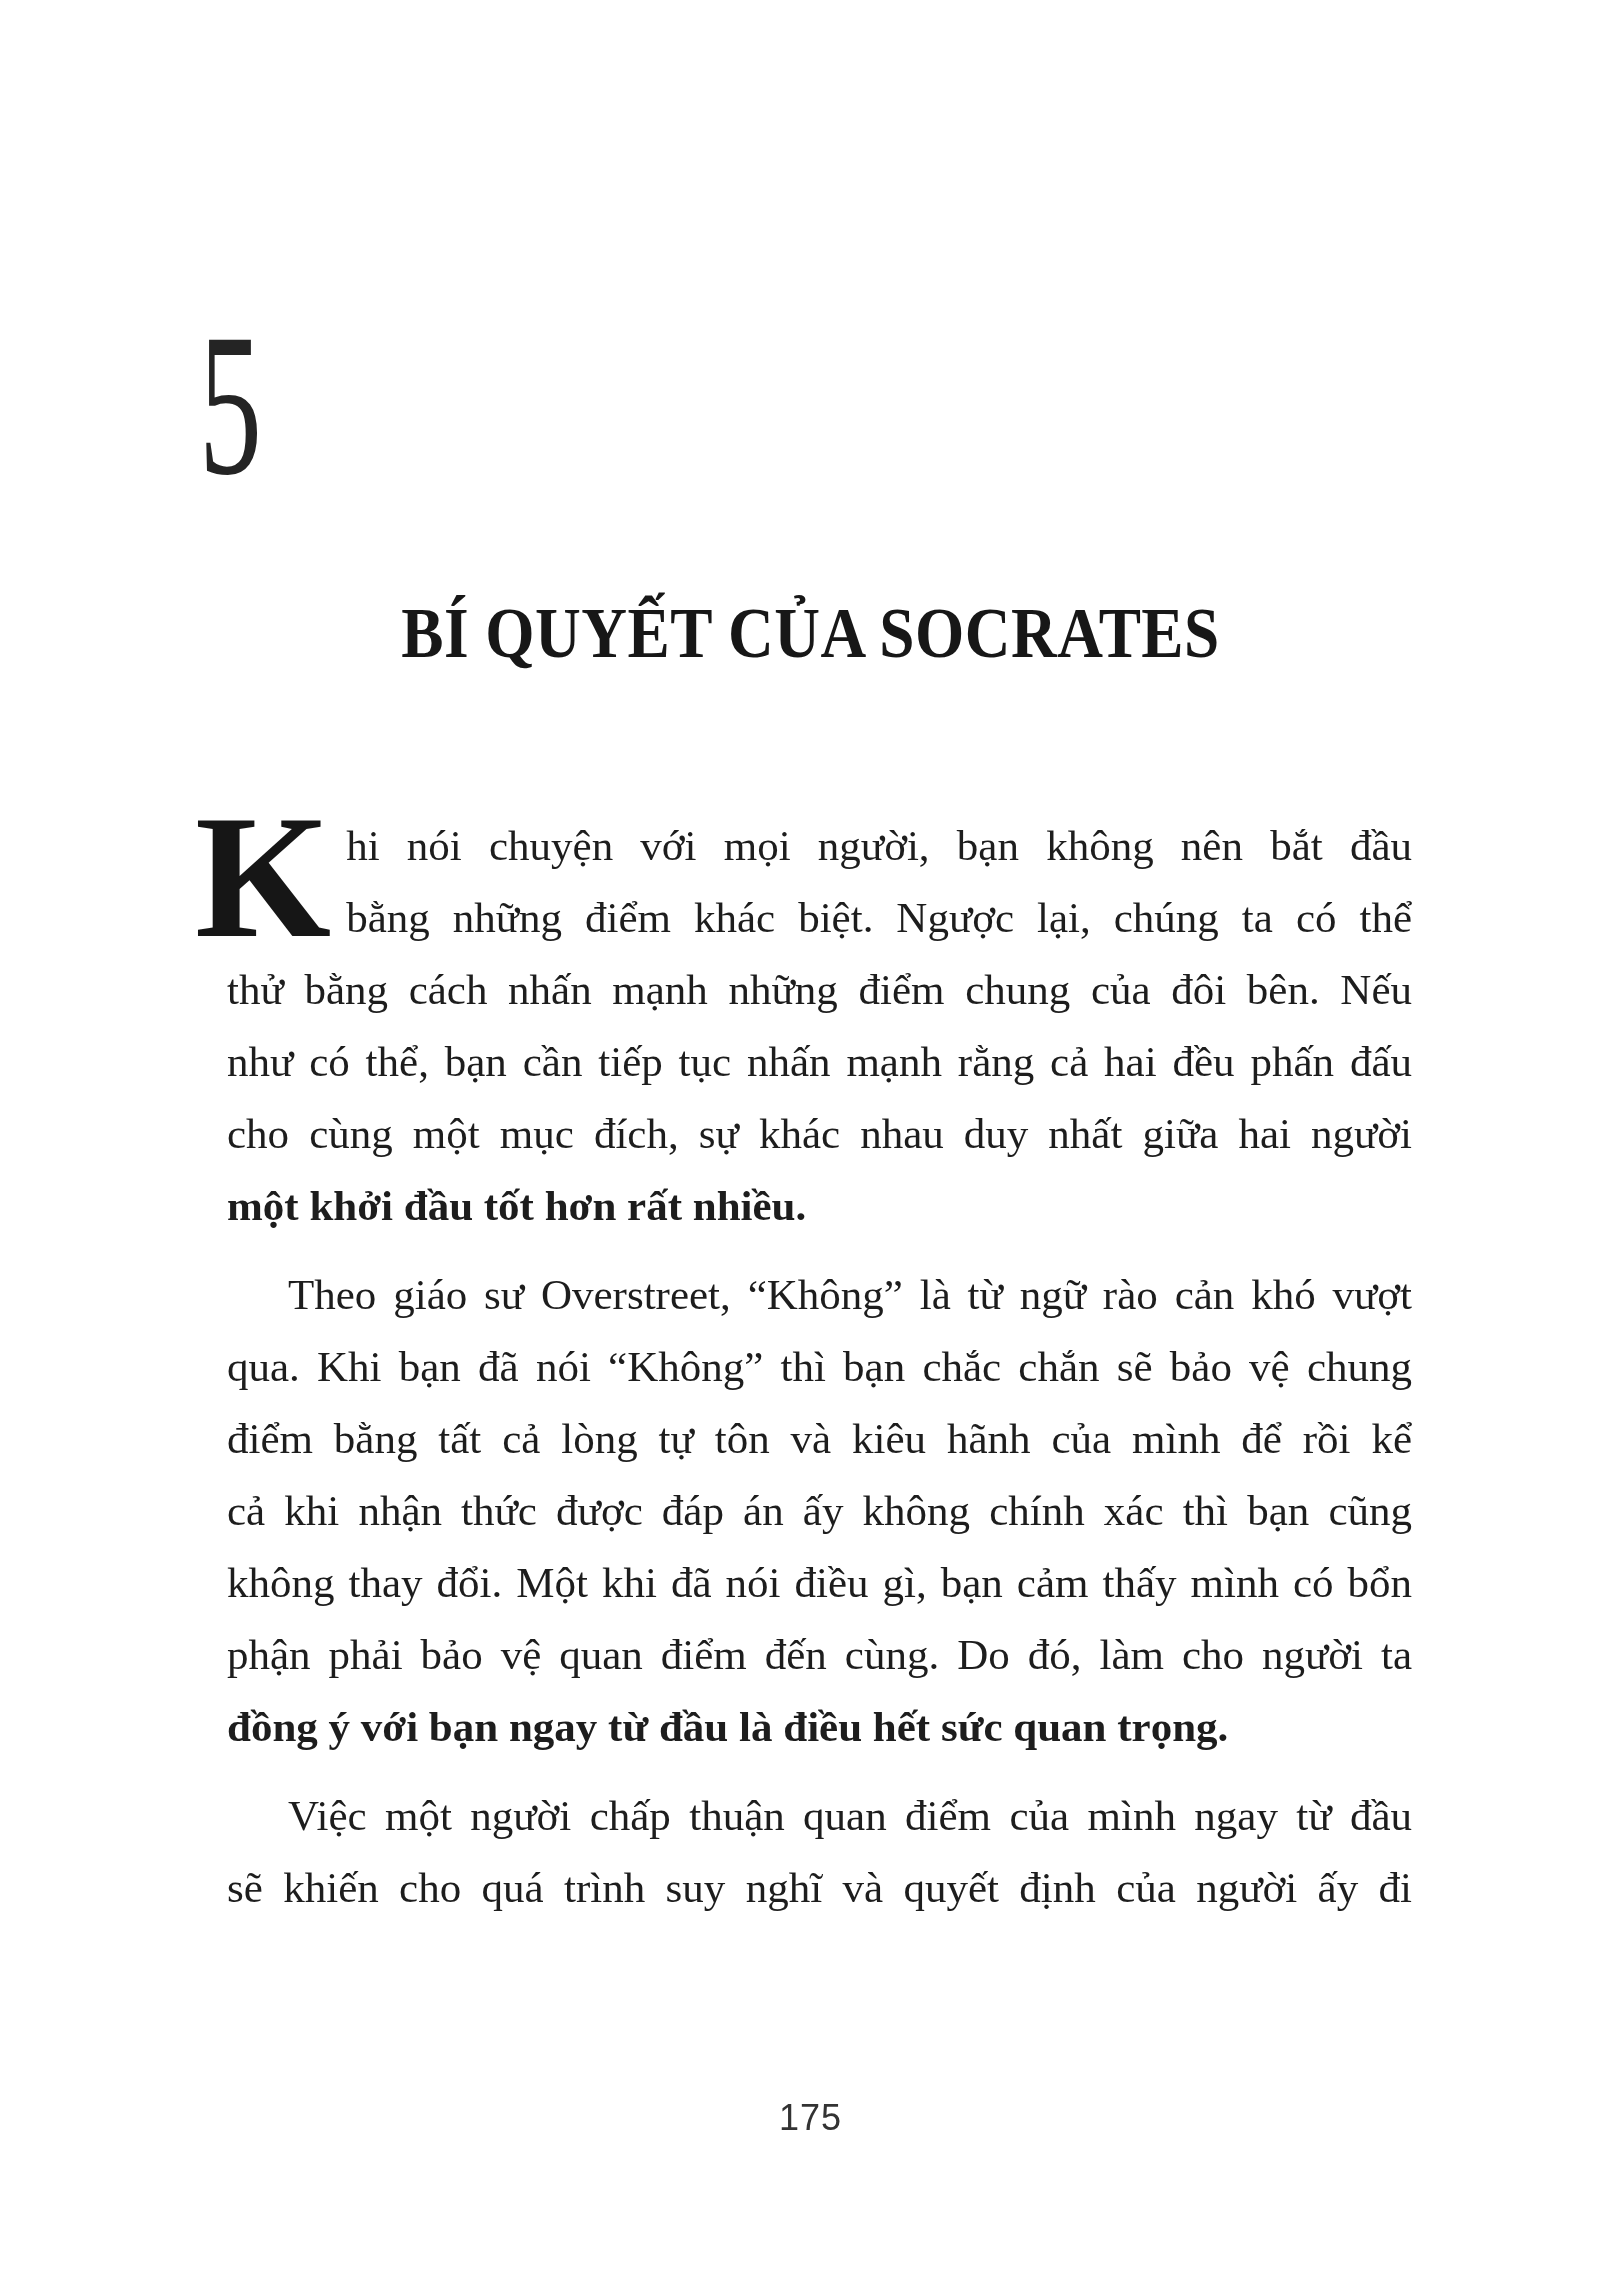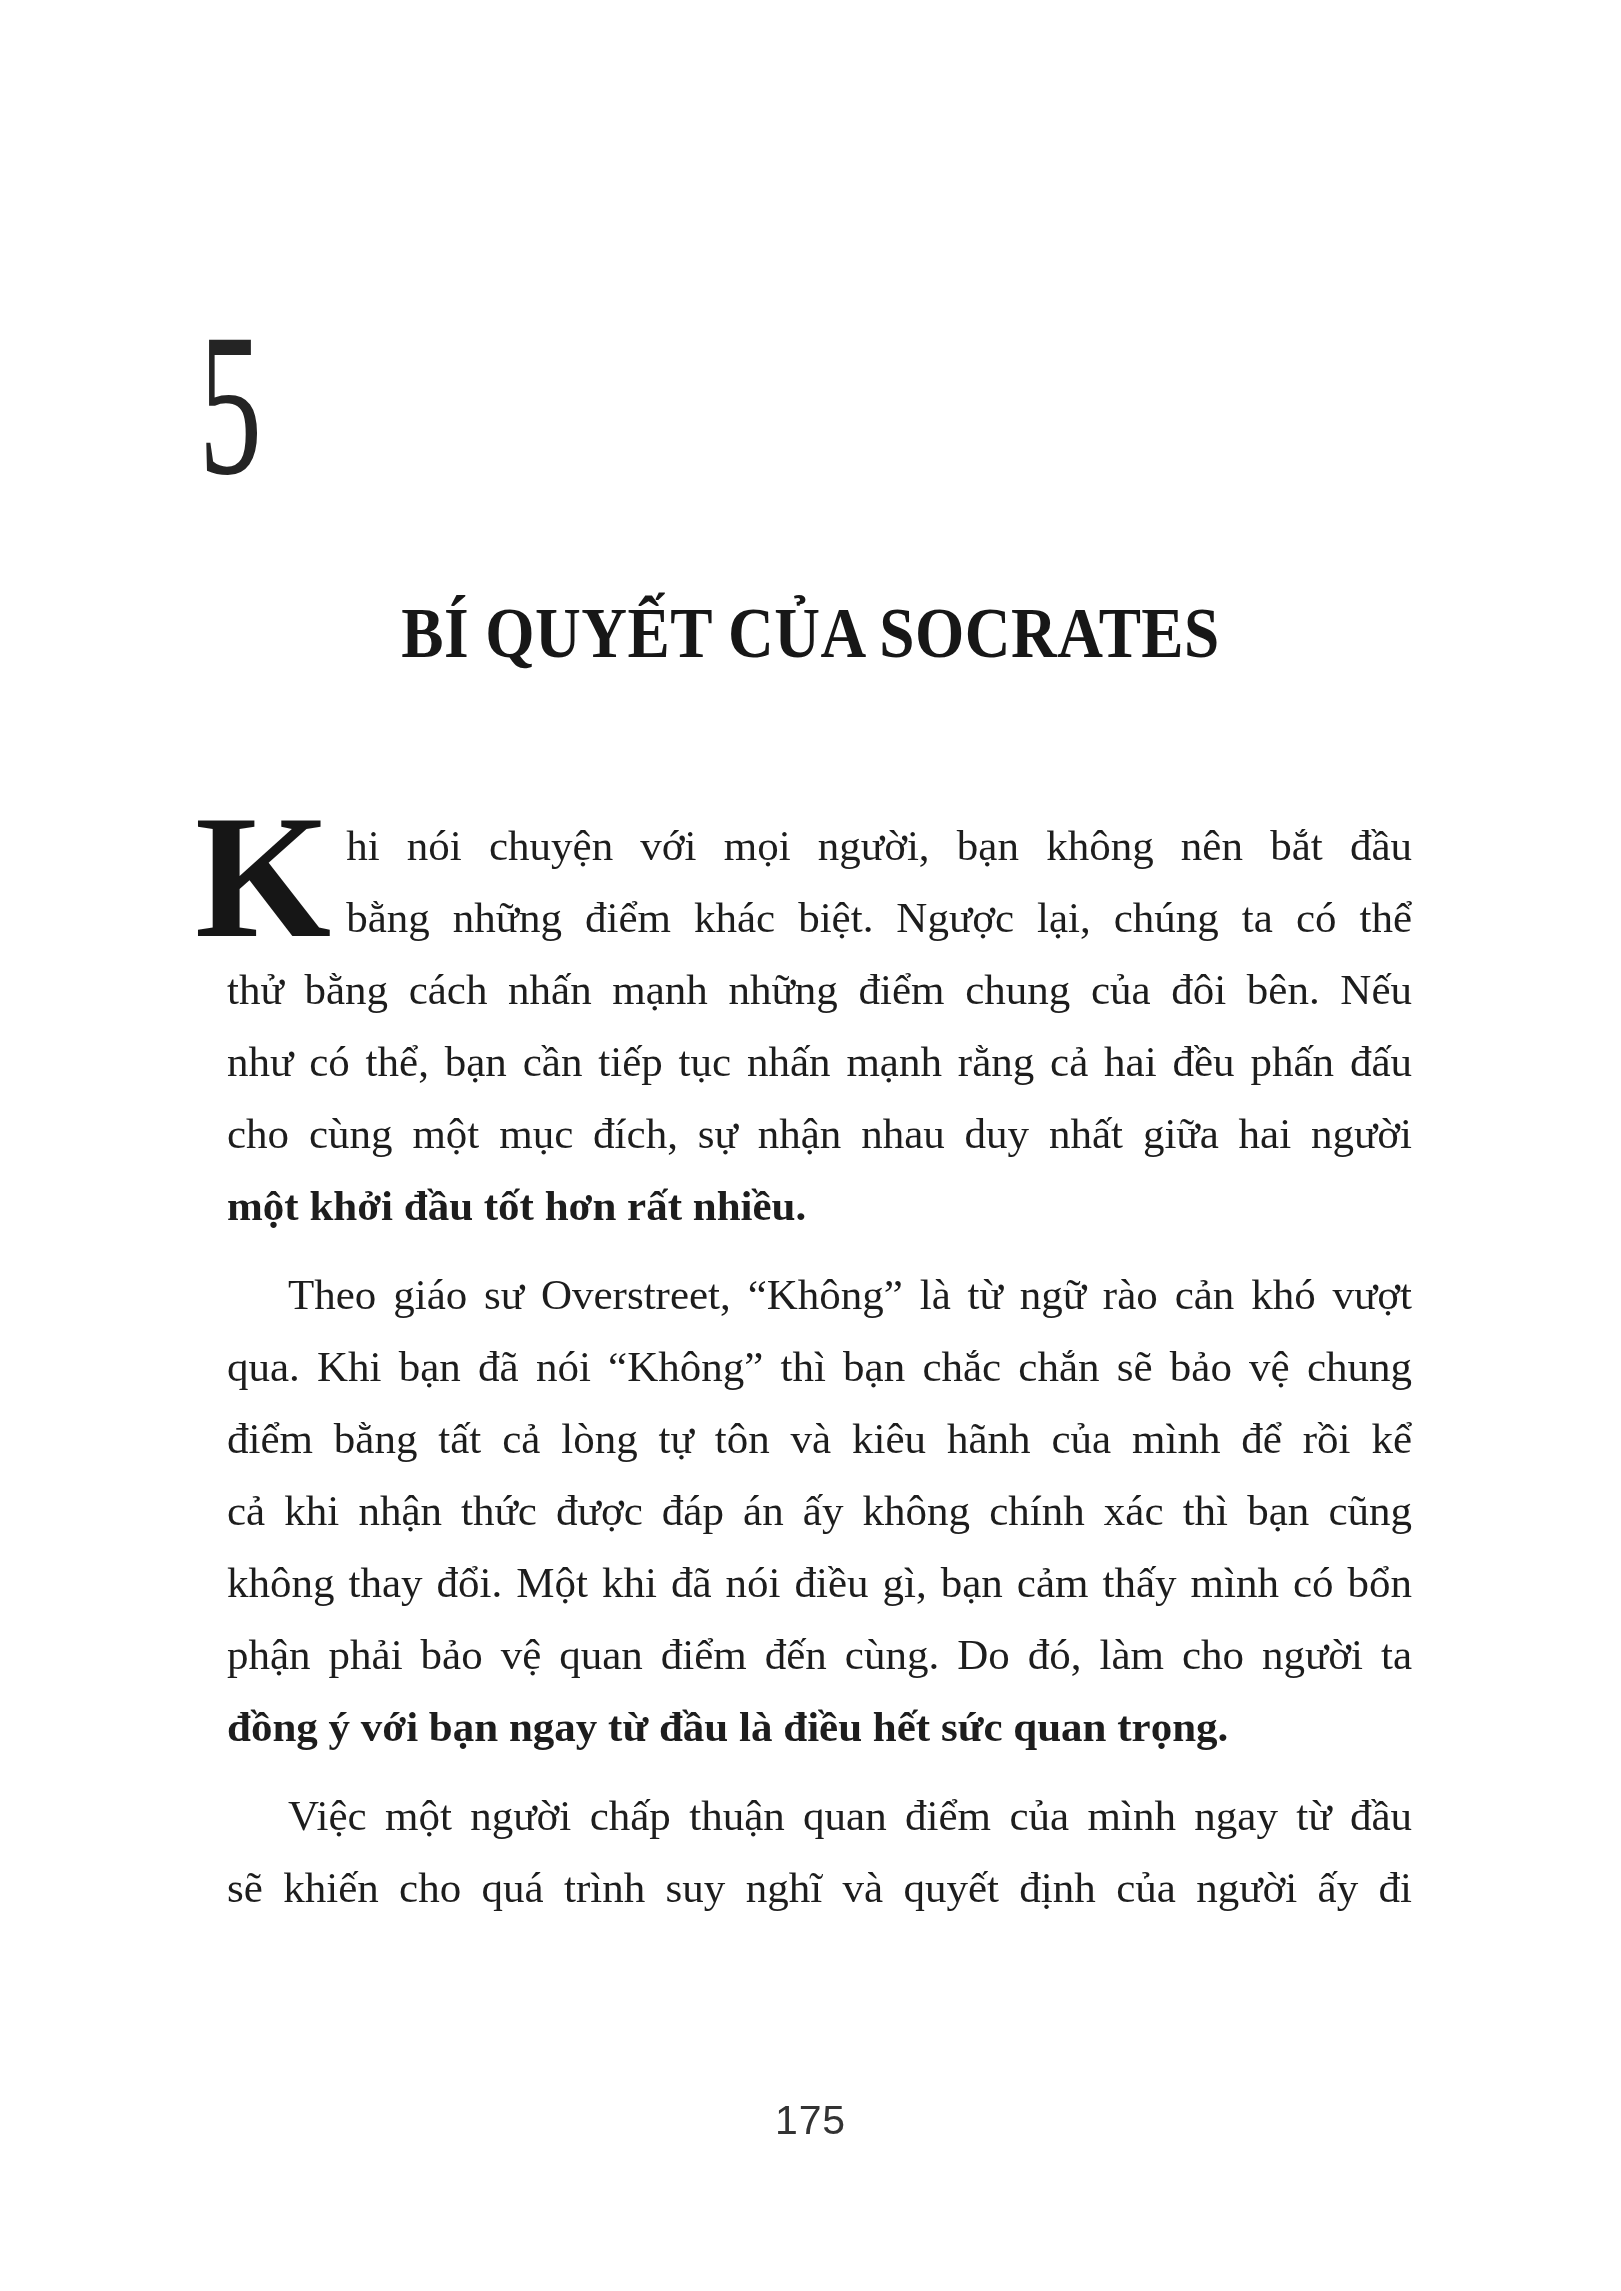--- a/index.html
+++ b/index.html
@@ -70,21 +70,21 @@
     margin-left: 32px;
   }
   .line.last { text-align-last: auto; font-weight: bold; }
   .line.indent { text-indent: 61px; }
   .page-number {
     position: absolute;
     left: 0;
     right: 0;
     top: 2097px;
     text-align: center;
-    font-size: 41px;
+    font-size: 36px;
     color: #333333;
     font-family: "Liberation Sans", sans-serif;
     font-weight: 300;
     letter-spacing: 0.9px;
   }
 </style>
 </head>
 <body>
 
 <div class="page">
@@ -92,21 +92,21 @@
 
   <h1 class="chapter-title">BÍ QUYẾT CỦA SOCRATES</h1>
 
   <div class="body-text">
       <div class="paragraph">
         <span class="drop-cap">K</span>
         <div class="line">hi nói chuyện với mọi người, bạn không nên bắt đầu</div>
         <div class="line">bằng những điểm khác biệt. Ngược lại, chúng ta có thể</div>
         <div class="line">thử bằng cách nhấn mạnh những điểm chung của đôi bên. Nếu</div>
         <div class="line">như có thể, bạn cần tiếp tục nhấn mạnh rằng cả hai đều phấn đấu</div>
-        <div class="line">cho cùng một mục đích, sự nhận nhau duy nhất giữa hai người</div>
+        <div class="line">cho cùng một mục đích, sự khác nhau duy nhất giữa hai người</div>
         <div class="line last">một khởi đầu tốt hơn rất nhiều.</div>
       </div>
       <div class="paragraph">
         <div class="line indent">Theo giáo sư Overstreet, “Không” là từ ngữ rào cản khó vượt</div>
         <div class="line">qua. Khi bạn đã nói “Không” thì bạn chắc chắn sẽ bảo vệ chung</div>
         <div class="line">điểm bằng tất cả lòng tự tôn và kiêu hãnh của mình để rồi kể</div>
         <div class="line">cả khi nhận thức được đáp án ấy không chính xác thì bạn cũng</div>
         <div class="line">không thay đổi. Một khi đã nói điều gì, bạn cảm thấy mình có bổn</div>
         <div class="line">phận phải bảo vệ quan điểm đến cùng. Do đó, làm cho người ta</div>
         <div class="line last">đồng ý với bạn ngay từ đầu là điều hết sức quan trọng.</div>

